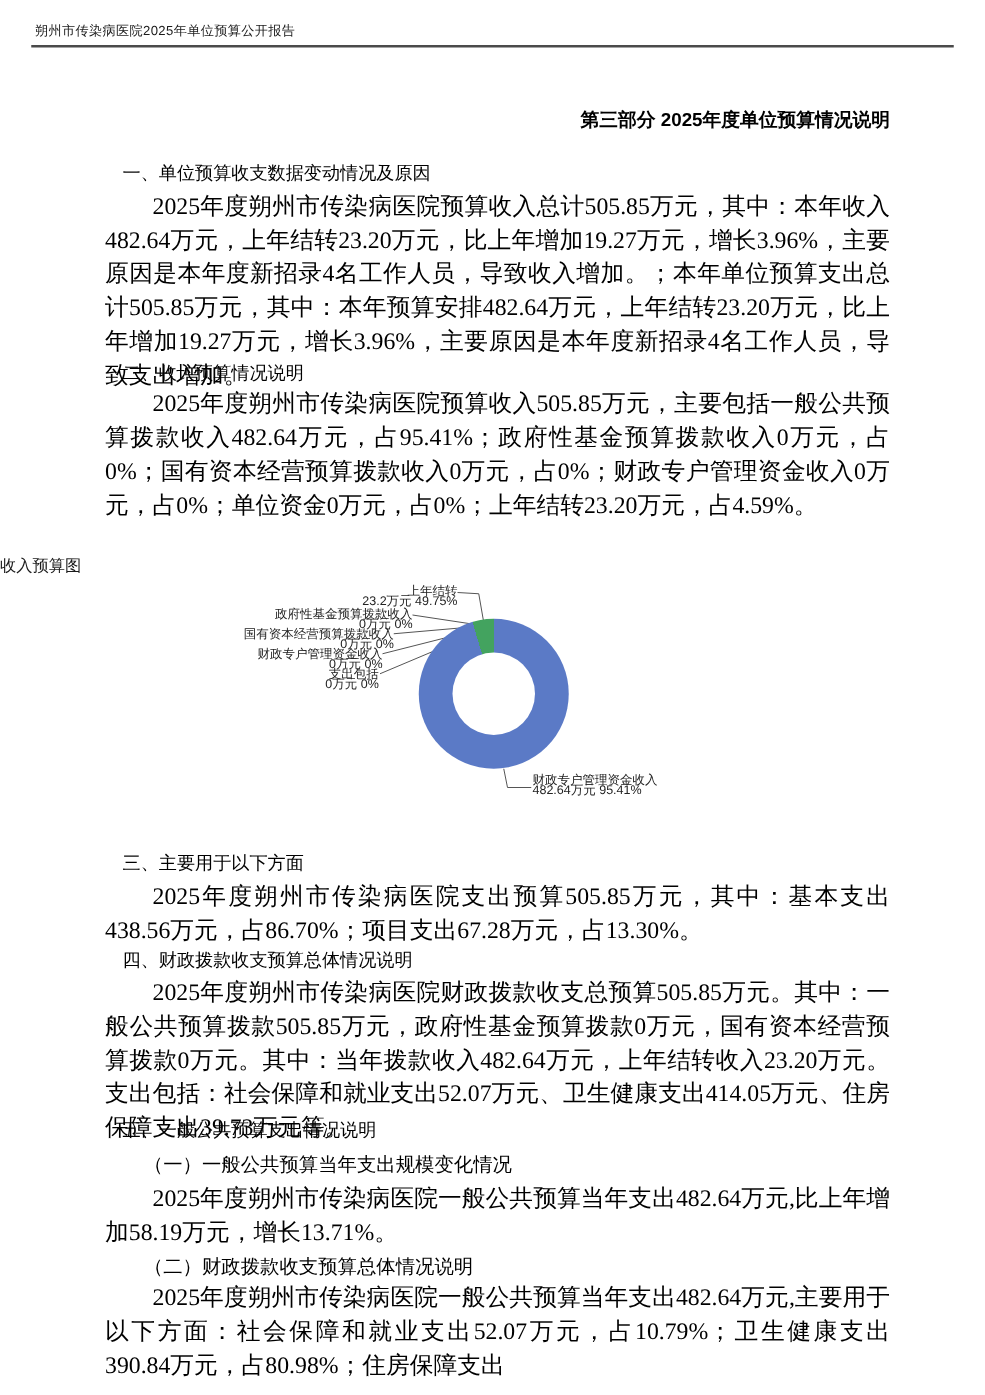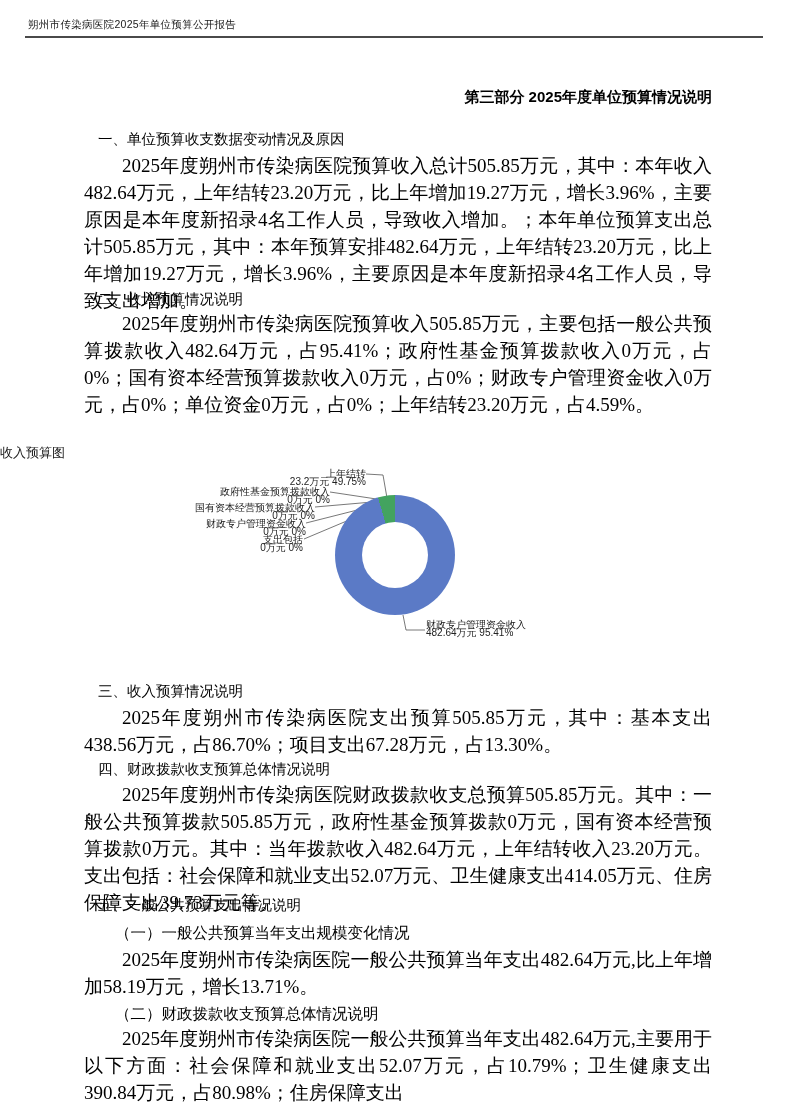--- a/index.html
+++ b/index.html
@@ -103,21 +103,21 @@
   <div class="co-label right" style="right:485px;top:104px">
     <div>支出包括</div>
     <div>0万元 0%</div>
   </div>
   <div class="co-label left" style="left:426px;top:189px">
     <div>财政专户管理资金收入</div>
     <div>482.64万元 95.41%</div>
   </div>
 </div>
 
-<div class="abs sec-h" style="top:681px">三、收入预算情况说明</div>
+<div class="abs sec-h" style="top:681px">三、主要用于以下方面</div>
 <div class="abs para" style="top:704px">2025年度朔州市传染病医院支出预算505.85万元，其中：基本支出438.56万元，占86.70%；项目支出67.28万元，占13.30%。</div>
 
 <div class="abs sec-h" style="top:759px">四、财政拨款收支预算总体情况说明</div>
 <div class="abs para" style="top:781px">2025年度朔州市传染病医院财政拨款收支总预算505.85万元。其中：一般公共预算拨款505.85万元，政府性基金预算拨款0万元，国有资本经营预算拨款0万元。其中：当年拨款收入482.64万元，上年结转收入23.20万元。支出包括：社会保障和就业支出52.07万元、卫生健康支出414.05万元、住房保障支出39.73万元等。</div>
 
 <div class="abs sec-h" style="top:895px">五、一般公共预算支出情况说明</div>
 <div class="abs sub-h" style="top:919px">（一）一般公共预算当年支出规模变化情况</div>
 <div class="abs para" style="top:946px">2025年度朔州市传染病医院一般公共预算当年支出482.64万元,比上年增加58.19万元，增长13.71%。</div>
 <div class="abs sub-h" style="top:1000px">（二）财政拨款收支预算总体情况说明</div>
 <div class="abs para" style="top:1025px">2025年度朔州市传染病医院一般公共预算当年支出482.64万元,主要用于以下方面：社会保障和就业支出52.07万元，占10.79%；卫生健康支出390.84万元，占80.98%；住房保障支出</div>

